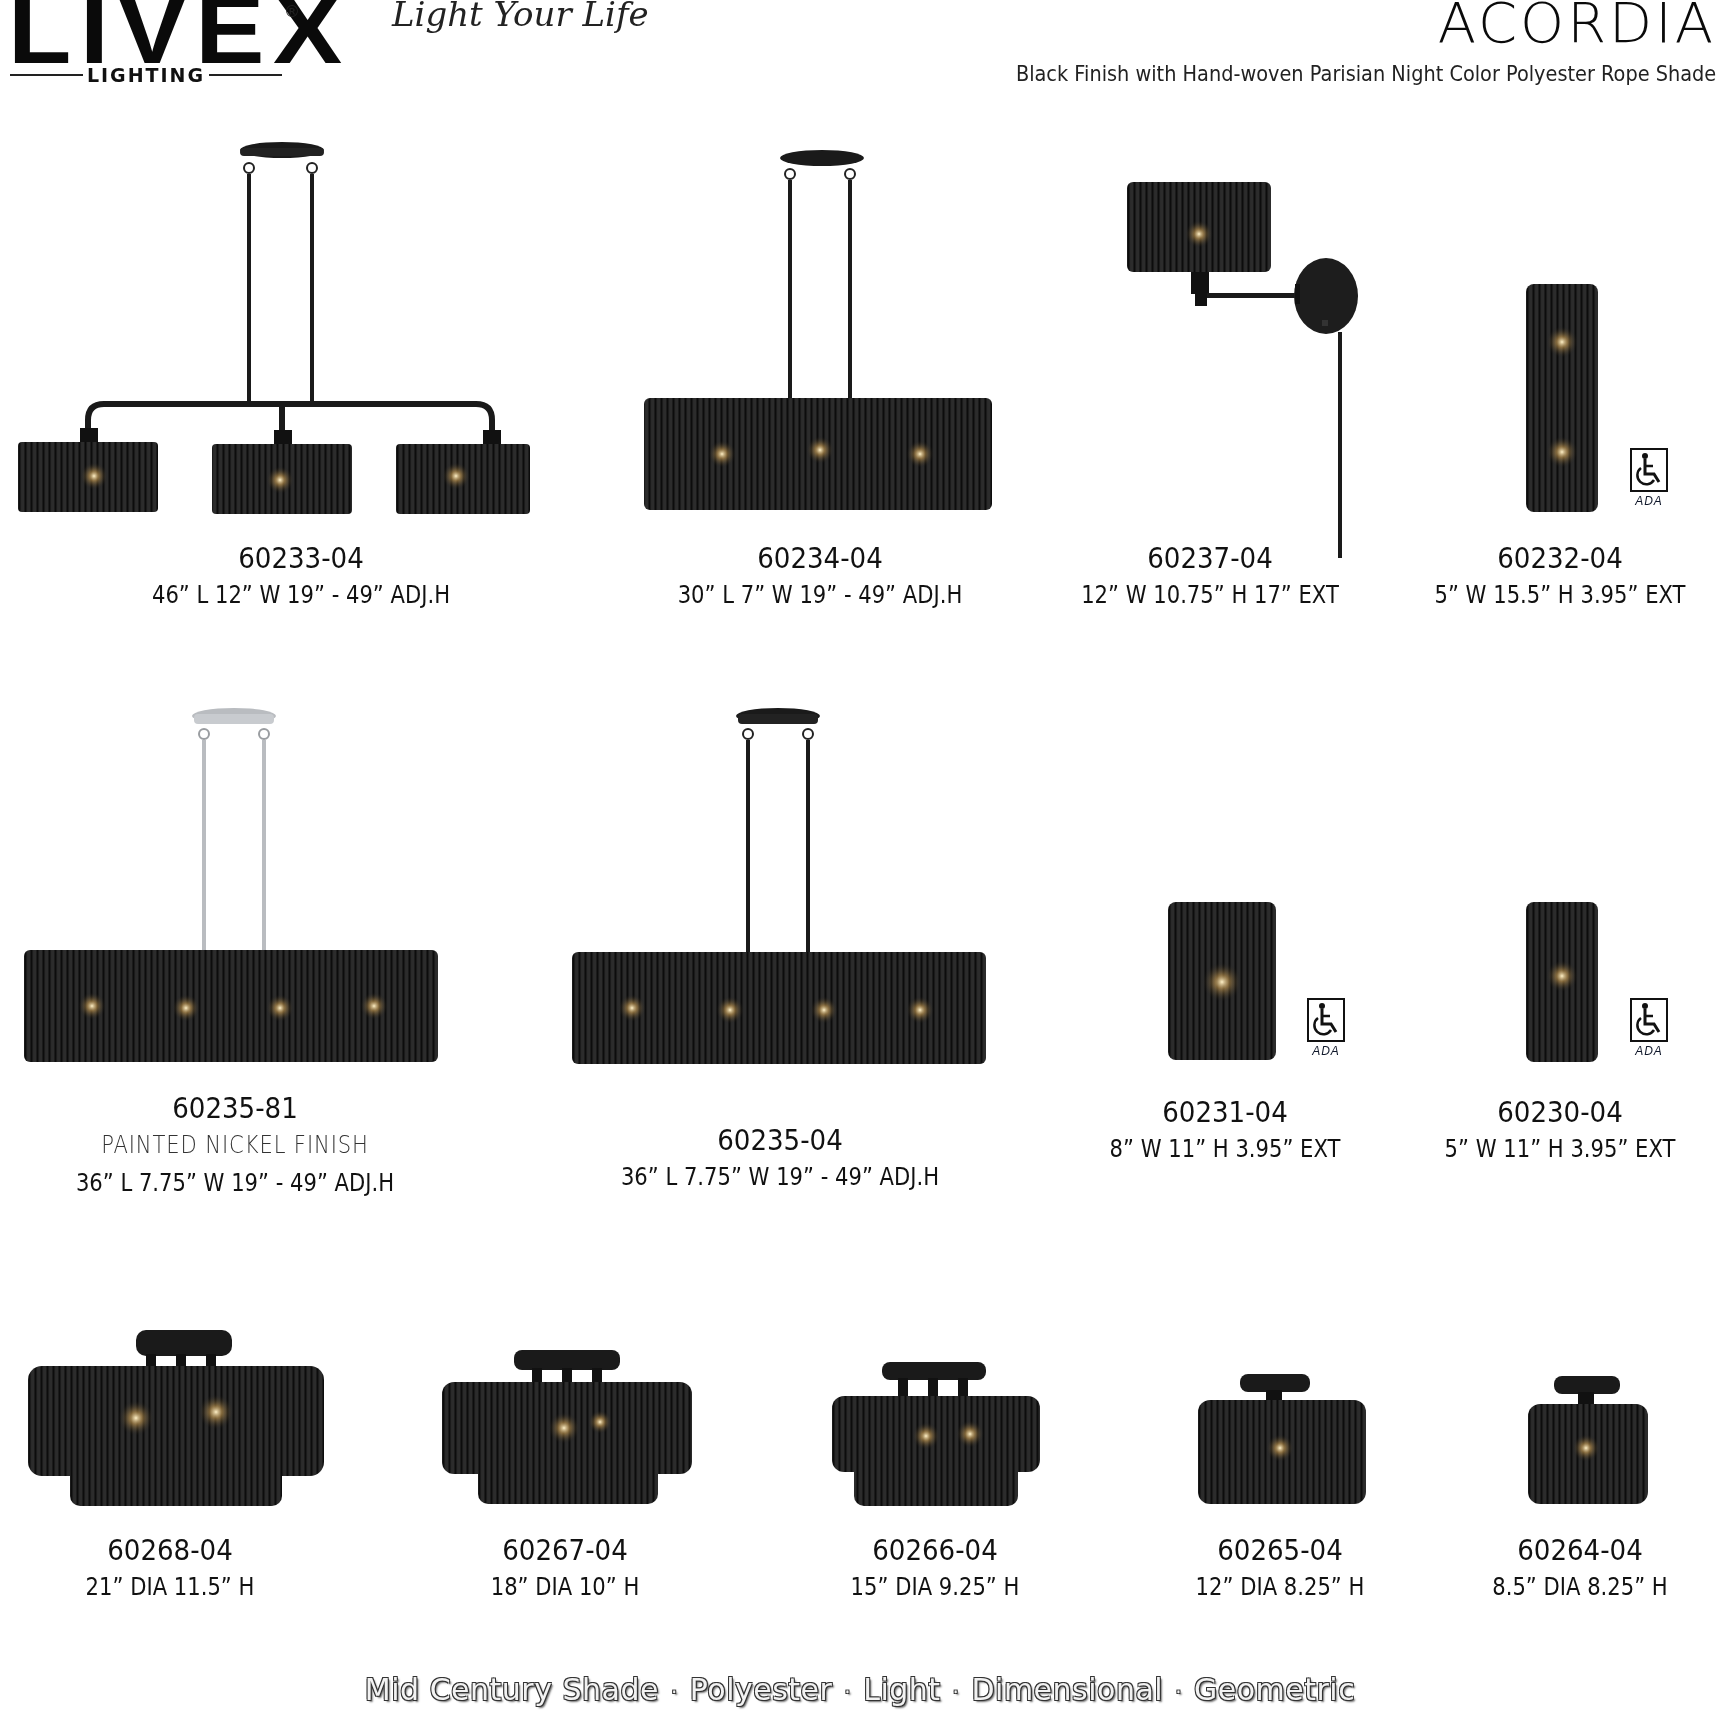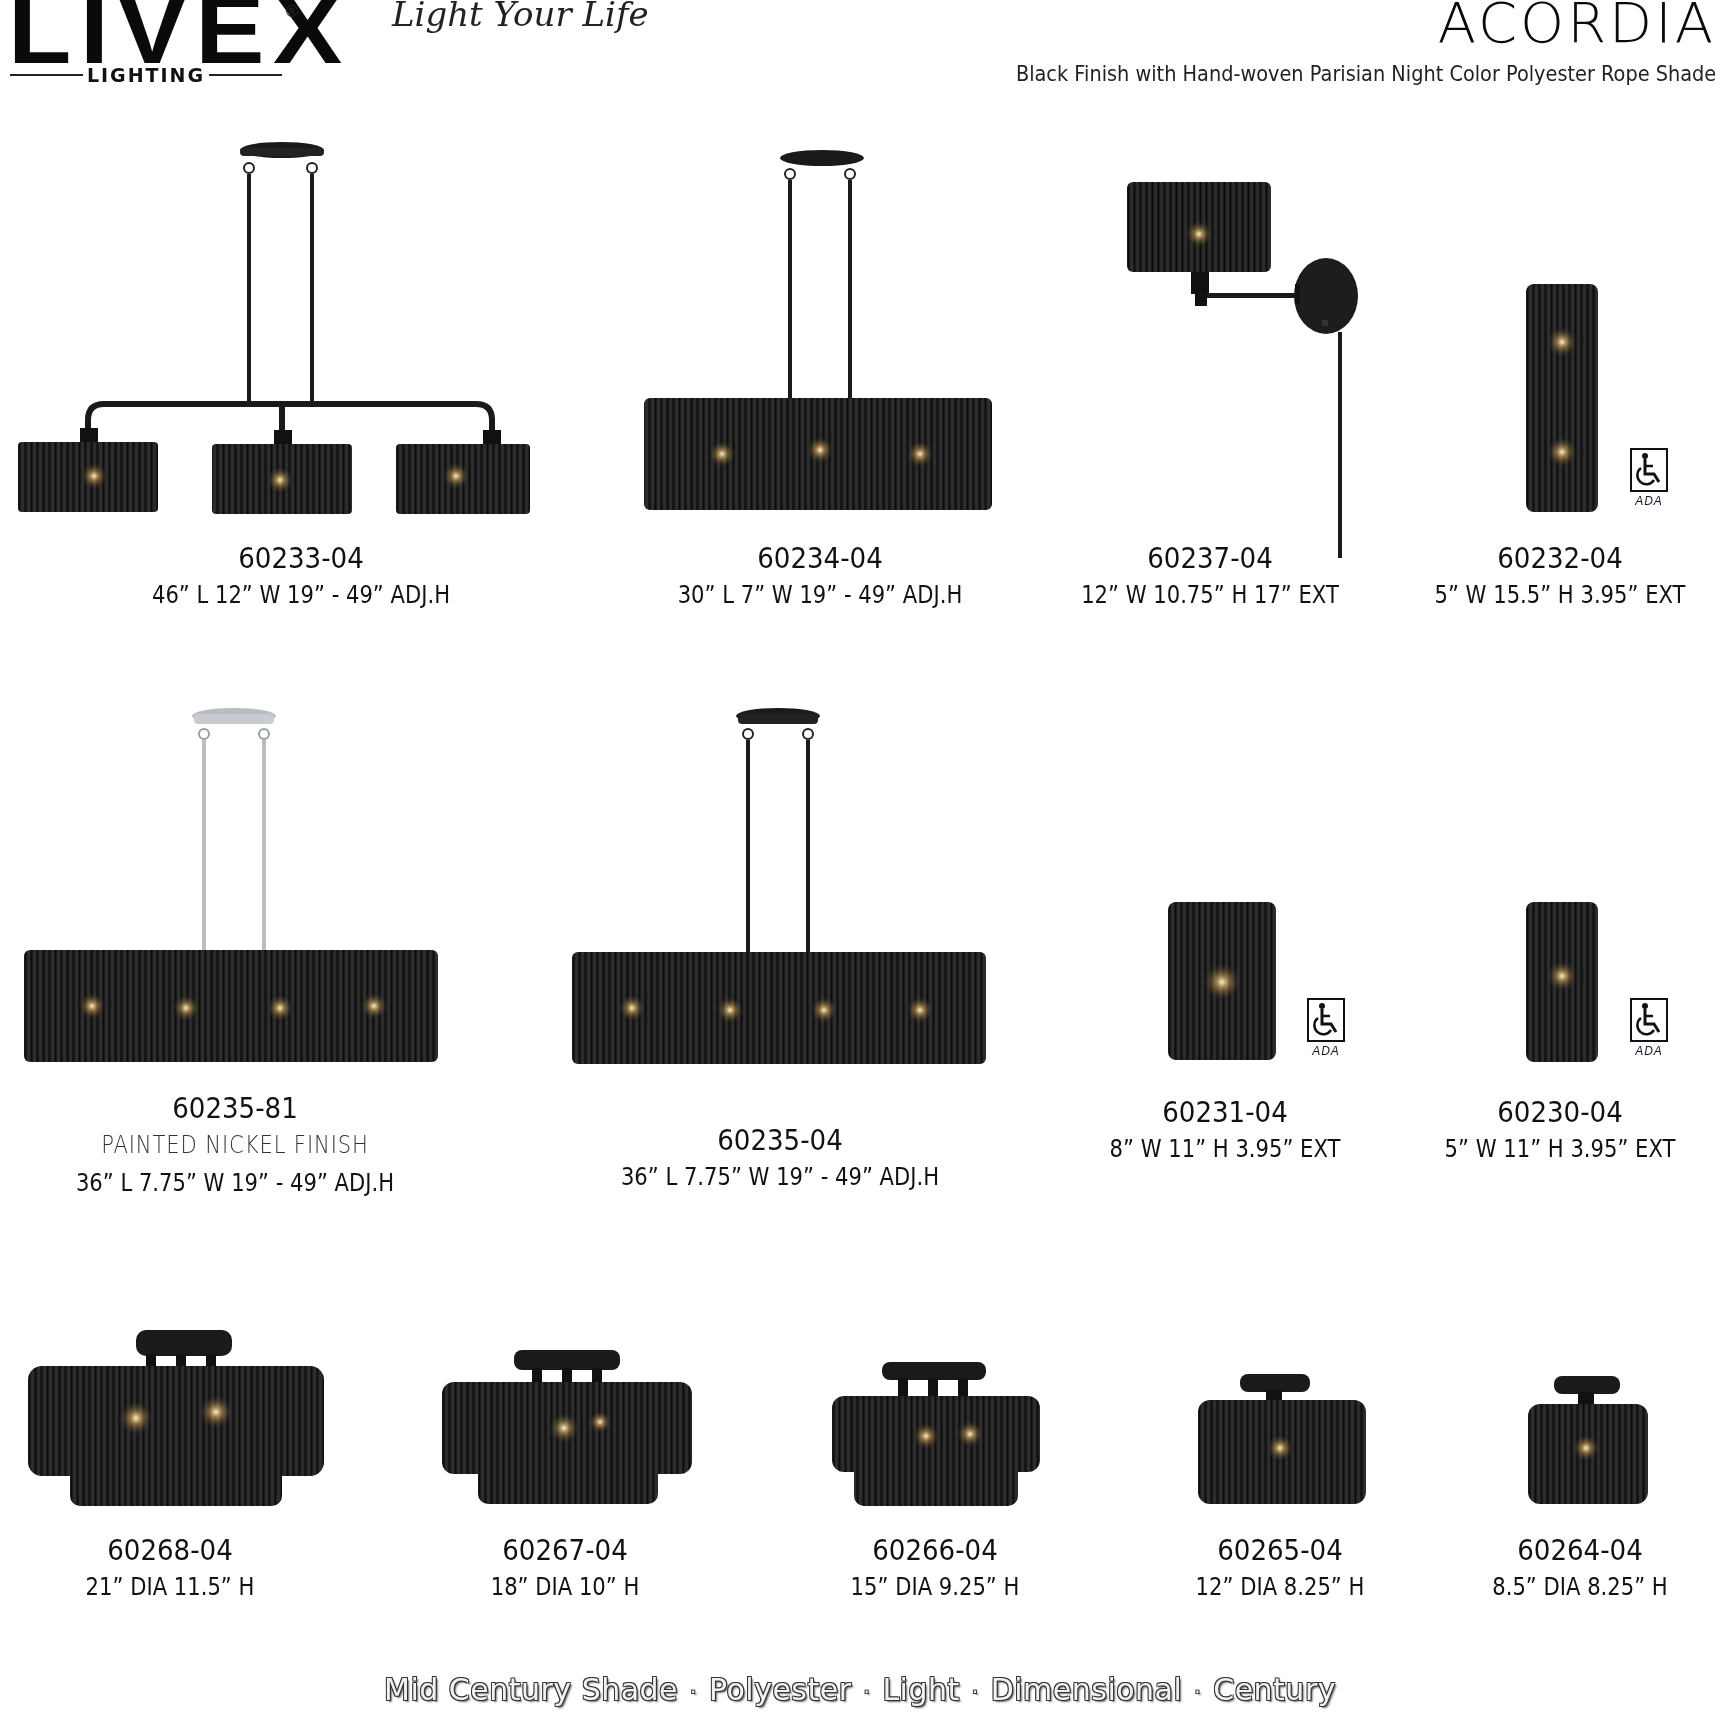--- a/index.html
+++ b/index.html
@@ -269,14 +269,14 @@
   <rect x="52" y="18" width="16" height="14" fill="#111"></rect>
   <rect x="2" y="30" width="120" height="100" rx="12" fill="url(#rope)"></rect>
   <circle cx="60" cy="74" r="14" fill="url(#glow)"></circle>
 </svg>
 <div class="prod" style="left:1430px;top:1532px;width:300px;">
   <div class="sku">60264-04</div>
   <div class="dims">8.5” DIA  8.25” H</div>
 </div>
 
 <div class="abs footer">
-  <span>Mid Century Shade</span><span class="dot">·</span><span>Polyester</span><span class="dot">·</span><span>Light</span><span class="dot">·</span><span>Dimensional</span><span class="dot">·</span><span>Century</span>
+  <span>Mid Century Shade</span><span class="dot">·</span><span>Polyester</span><span class="dot">·</span><span>Light</span><span class="dot">·</span><span>Dimensional</span><span class="dot">·</span><span>Geometric</span>
 </div>
 
 </body></html>

